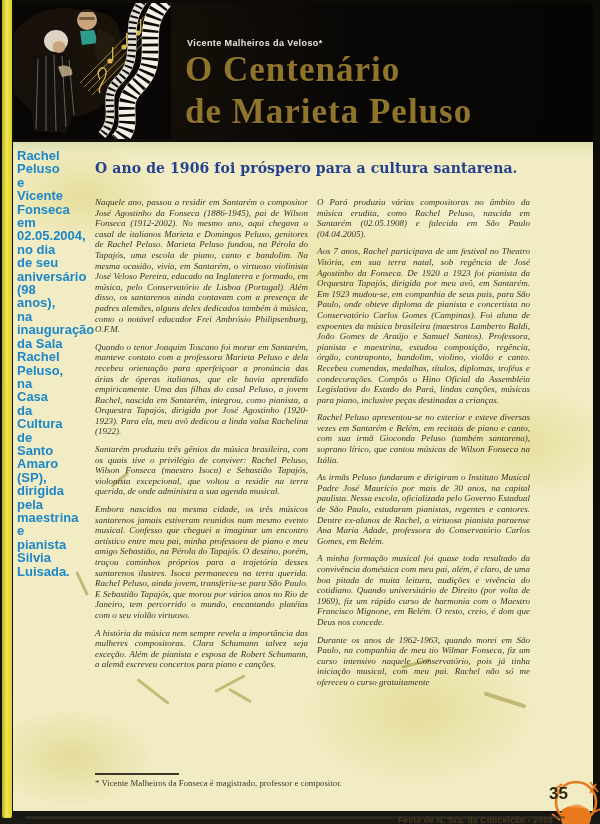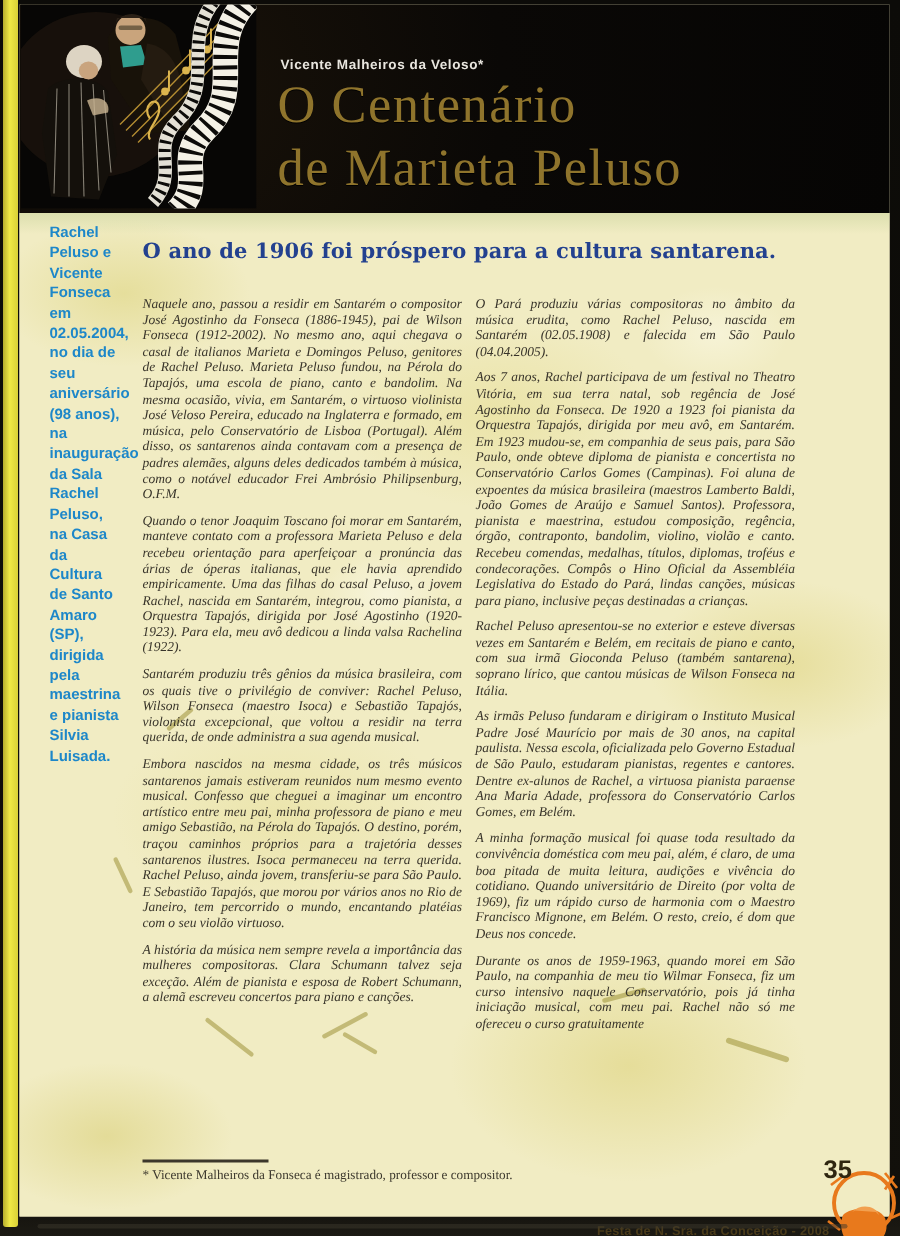--- a/index.html
+++ b/index.html
@@ -20,44 +20,44 @@
     background:radial-gradient(circle at 18% 40%, #191209 0%, #0a0806 45%, #060504 100%);
   }
   .photo{position:absolute;left:1px;top:0;width:157px;height:136px;}
   .author{
     position:absolute;left:174px;top:35px;
     font-family:"Liberation Sans",sans-serif;font-weight:bold;
     font-size:9px;letter-spacing:.4px;color:#e9e6df;
   }
   .title{
     position:absolute;left:172px;top:46px;width:400px;
-    font-family:"Liberation Serif",serif;font-weight:normal;
+    font-family:"Liberation Serif",serif;font-weight:bold;
     font-size:35px;line-height:42px;color:#8f742c;
     letter-spacing:1px;text-shadow:0 1px 0 #000;
   }
   
   .paper{
     position:absolute;left:0;top:139px;width:580px;height:669px;
     background-color:#f1ecc3;
     background-image:
       linear-gradient(rgba(166,190,120,.28), rgba(166,190,120,0) 14px),
       radial-gradient(ellipse 120px 70px at 12% 8%, rgba(222,213,130,.6), transparent 70%),
       radial-gradient(ellipse 150px 90px at 55% 20%, rgba(228,219,140,.5), transparent 70%),
       radial-gradient(ellipse 130px 80px at 88% 45%, rgba(222,211,125,.55), transparent 70%),
       radial-gradient(ellipse 160px 100px at 30% 60%, rgba(230,222,150,.5), transparent 70%),
       radial-gradient(ellipse 170px 110px at 70% 85%, rgba(220,209,120,.55), transparent 70%),
       radial-gradient(ellipse 120px 70px at 10% 92%, rgba(214,203,110,.5), transparent 70%),
       radial-gradient(ellipse 60px 40px at 42% 38%, rgba(250,248,230,.7), transparent 70%),
       radial-gradient(ellipse 70px 45px at 80% 12%, rgba(250,248,228,.6), transparent 70%);
   }
   .fiber{position:absolute;background:#9d9136;opacity:.55;border-radius:2px;}
   .caption{
-    position:absolute;left:20px;top:7px;width:48px;
-    font-family:"Liberation Sans",sans-serif;font-weight:bold;
-    font-size:10px;line-height:13.4px;color:#1d87c9;
+    position:absolute;left:4px;top:7px;width:48px;
+    font-family:"Liberation Sans",sans-serif;font-weight:bold;
+    font-size:13px;line-height:13.4px;color:#1d87c9;
   }
   .intro{
     position:absolute;left:82px;top:18px;width:440px;
     font-family:"DejaVu Serif",serif;font-weight:bold;
     font-size:14px;color:#23418f;letter-spacing:.1px;
   }
   .col{
     position:absolute;top:55px;width:213px;
     font-size:9px;line-height:10.6px;color:#38342a;text-align:justify;font-style:italic;
   }
@@ -69,21 +69,21 @@
     position:absolute;left:82px;top:636px;width:420px;
     font-size:8.8px;color:#3c382d;
   }
   .footer-line{
     position:absolute;left:250px;top:649px;width:290px;text-align:right;
     font-family:"Liberation Sans",sans-serif;font-weight:bold;
     font-size:8.5px;color:#4a3b1a;letter-spacing:.2px;margin-top:24px;
   }
   .emblem{position:absolute;left:527px;top:636px;width:66px;height:52px;overflow:hidden;}
   .page-number{
-    position:absolute;left:536px;top:628px;
+    position:absolute;left:536px;top:642px;
     font-family:"Liberation Sans",sans-serif;font-weight:bold;
     font-size:17px;color:#2f2610;
   }
   .bottom-gleam{position:absolute;left:25px;top:816px;width:540px;height:3px;background:#3b372c;opacity:.5;border-radius:2px;}
 </style>
 </head>
 <body>
 
 <div>
 
@@ -166,21 +166,21 @@
         <p>Embora nascidos na mesma cidade, os três músicos santarenos jamais estiveram reunidos num mesmo evento musical. Confesso que cheguei a imaginar um encontro artístico entre meu pai, minha professora de piano e meu amigo Sebastião, na Pérola do Tapajós. O destino, porém, traçou caminhos próprios para a trajetória desses santarenos ilustres. Isoca permaneceu na terra querida. Rachel Peluso, ainda jovem, transferiu-se para São Paulo. E Sebastião Tapajós, que morou por vários anos no Rio de Janeiro, tem percorrido o mundo, encantando platéias com o seu violão virtuoso.</p>
         <p>A história da música nem sempre revela a importância das mulheres compositoras. Clara Schumann talvez seja exceção. Além de pianista e esposa de Robert Schumann, a alemã escreveu concertos para piano e canções.</p>
       </div>
 
       <div class="col col2">
         <p>O Pará produziu várias compositoras no âmbito da música erudita, como Rachel Peluso, nascida em Santarém (02.05.1908) e falecida em São Paulo (04.04.2005).</p>
         <p>Aos 7 anos, Rachel participava de um festival no Theatro Vitória, em sua terra natal, sob regência de José Agostinho da Fonseca. De 1920 a 1923 foi pianista da Orquestra Tapajós, dirigida por meu avô, em Santarém. Em 1923 mudou-se, em companhia de seus pais, para São Paulo, onde obteve diploma de pianista e concertista no Conservatório Carlos Gomes (Campinas). Foi aluna de expoentes da música brasileira (maestros Lamberto Baldi, João Gomes de Araújo e Samuel Santos). Professora, pianista e maestrina, estudou composição, regência, órgão, contraponto, bandolim, violino, violão e canto. Recebeu comendas, medalhas, títulos, diplomas, troféus e condecorações. Compôs o Hino Oficial da Assembléia Legislativa do Estado do Pará, lindas canções, músicas para piano, inclusive peças destinadas a crianças.</p>
         <p>Rachel Peluso apresentou-se no exterior e esteve diversas vezes em Santarém e Belém, em recitais de piano e canto, com sua irmã Gioconda Peluso (também santarena), soprano lírico, que cantou músicas de Wilson Fonseca na Itália.</p>
         <p>As irmãs Peluso fundaram e dirigiram o Instituto Musical Padre José Maurício por mais de 30 anos, na capital paulista. Nessa escola, oficializada pelo Governo Estadual de São Paulo, estudaram pianistas, regentes e cantores. Dentre ex-alunos de Rachel, a virtuosa pianista paraense Ana Maria Adade, professora do Conservatório Carlos Gomes, em Belém.</p>
         <p>A minha formação musical foi quase toda resultado da convivência doméstica com meu pai, além, é claro, de uma boa pitada de muita leitura, audições e vivência do cotidiano. Quando universitário de Direito (por volta de 1969), fiz um rápido curso de harmonia com o Maestro Francisco Mignone, em Belém. O resto, creio, é dom que Deus nos concede.</p>
-        <p>Durante os anos de 1959-1963, quando morei em São Paulo, na companhia de meu tio Wilmar Fonseca, fiz um curso intensivo naquele Conservatório, pois já tinha iniciação musical, com meu pai. Rachel não só me ofereceu o curso gratuitamente</p>
+        <p>Durante os anos de 1962-1963, quando morei em São Paulo, na companhia de meu tio Wilmar Fonseca, fiz um curso intensivo naquele Conservatório, pois já tinha iniciação musical, com meu pai. Rachel não só me ofereceu o curso gratuitamente</p>
       </div>
 
       <div class="footnote-rule"></div>
       <div class="footnote">* Vicente Malheiros da Fonseca é magistrado, professor e compositor.</div>
 
       <div class="footer-line">Festa de N. Sra. da Conceição - 2008</div>
 
       <svg class="emblem" viewBox="0 0 66 52">
         <circle cx="36" cy="24" r="20" fill="none" stroke="#e8791c" stroke-width="2.6"></circle>
         <g stroke="#e8791c" stroke-width="1.8">

